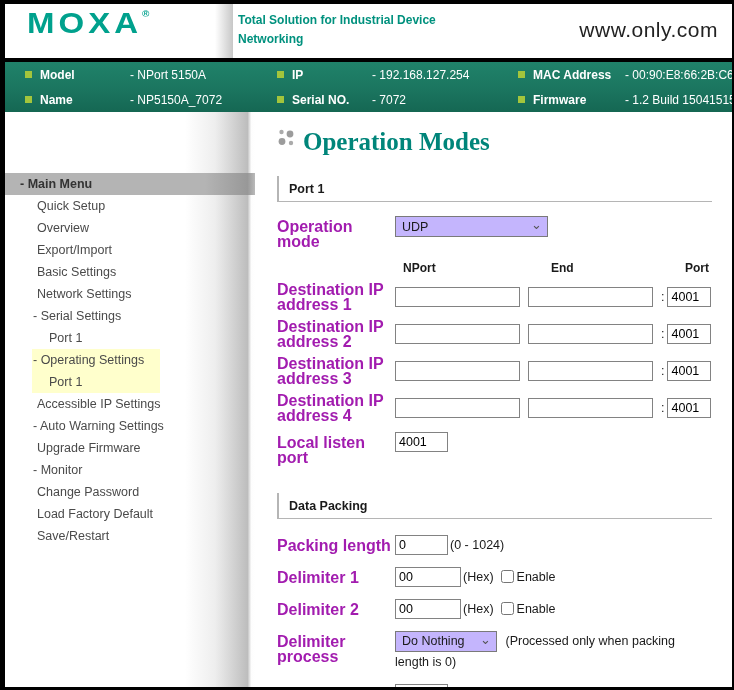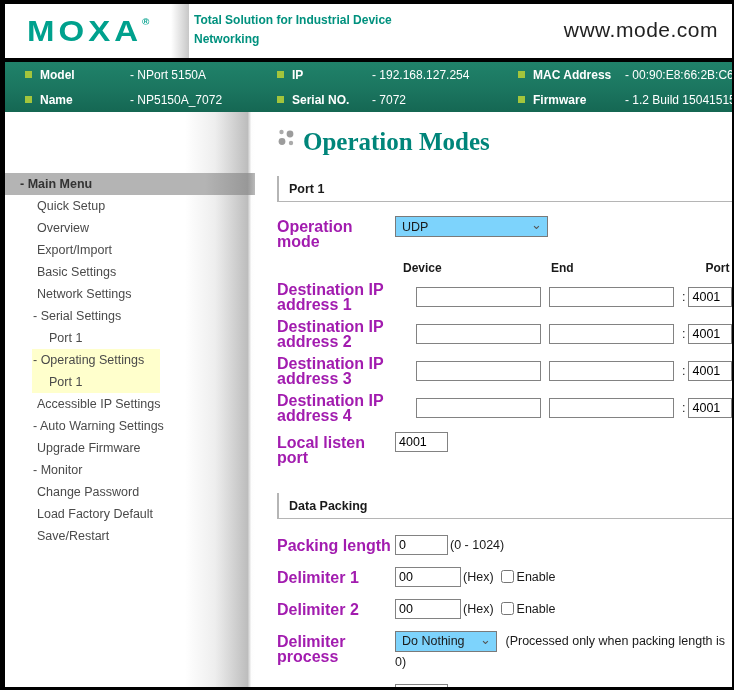--- a/index.html
+++ b/index.html
@@ -6,21 +6,21 @@
   html,body { font-family:"Liberation Sans", sans-serif; }
   .page {
     width:734px; height:690px; background:#fff;
     border-top:4px solid #000; border-left:5px solid #000;
     border-right:2px solid #000; border-bottom:3px solid #000;
     overflow:hidden;
   }
 
   
   .header { height:54px; background:#fff; display:flex; }
-  .logo-area { width:184px; position:relative; display:flex; align-items:center; }
+  .logo-area { width:228px; position:relative; display:flex; align-items:flex-start; }
   .logo-area::after { content:""; position:absolute; right:0; top:0; bottom:0; width:18px;
     background:linear-gradient(to right, rgba(255,255,255,0), #c7c7c7); }
   .logo { color:#00a18d; font-weight:bold; font-size:33px; letter-spacing:4px;
     margin-left:22px; transform:scaleY(0.92); white-space:nowrap; }
   .logo sup { font-size:10px; letter-spacing:0; vertical-align:18px; }
   .tagline { padding:7px 0 0 5px; color:#00917e; font-weight:bold; font-size:12px; line-height:19px; width:280px; }
   .website { flex:1; text-align:right; padding:14px 14px 0 0; color:#222; font-size:21px; letter-spacing:0.5px; }
 
   
   .infobar {
@@ -62,34 +62,34 @@
   .fctrl { flex:1; font-size:12.5px; color:#1a1a1a; }
 
   input[type=text] { border:1px solid #828282; height:20px; font-size:12.5px; padding:1px 3px;
     font-family:"Liberation Sans", sans-serif; }
   .ip-input { width:125px; }
   .port-input { width:44px; }
   .sm-input { width:53px; }
   .dl-input { width:66px; }
 
   .sel { display:inline-flex; align-items:center; justify-content:space-between;
-    border:1px solid #7a7a7a; height:21px; padding:0 5px 0 6px; background:#7dd3fc; cursor:default; }
+    border:1px solid #7a7a7a; height:21px; padding:0 5px 0 6px; background:#c4b5fd; cursor:default; }
   .sel .chev { color:#555; font-size:13px; line-height:10px; margin-left:8px; transform:translateY(-2px); }
   .sel-mode { width:153px; }
   .sel-dp { width:102px; }
 
   .hdr-ctrl { display:flex; font-weight:bold; font-size:12px; color:#1a1a1a; }
   .hdr-begin { width:135px; padding-left:8px; }
   .hdr-end { width:141px; padding-left:21px; }
   .hdr-port { flex:1; text-align:right; padding-right:3px; }
 
   .dest-ctrl { display:flex; align-items:center; }
   .dest-ctrl .ip-input { margin-right:8px; }
   .dest-ctrl .colon { margin:0 3px 0 0; }
-  .frow.dest { margin-top:7px;gap:21px; }
+  .frow.dest { margin-top:7px; }
   .frow.dest .flabel { padding-top:0; }
 
   .inline-hint { margin-left:2px; }
   .cb { width:13px; height:13px; vertical-align:-2px; margin:0 3px 0 7px; }
 
   .dp-hint { line-height:21px; }
   .dp2 { margin-top:12px; }
 </style>
 </head>
 <body>
@@ -97,21 +97,21 @@
 <div class="page">
 
   <div class="header">
     <div class="logo-area">
       <div class="logo"><span>MOXA</span><sup>®</sup></div>
     </div>
     <div class="tagline">
       <span>Total Solution for Industrial Device</span><br>
       <span>Networking</span>
     </div>
-    <div class="website">www.mode.com</div>
+    <div class="website">www.only.com</div>
   </div>
 
   <div class="infobar">
     <div class="ib-label">
         <span class="bullet"></span>
         <span>Model</span>
       </div>
     <div class="ib-value">- NPort 5150A</div>
     <div class="ib-label">
         <span class="bullet"></span>
@@ -183,21 +183,21 @@
           <div class="sel sel-mode">
             <span>UDP</span>
             <span class="chev">⌄</span>
           </div>
         </div>
       </div>
 
       <div class="frow" style="margin-top:12px;">
         <div class="flabel"></div>
         <div class="fctrl hdr-ctrl">
-          <span class="hdr-begin">Device</span>
+          <span class="hdr-begin">NPort</span>
           <span class="hdr-end">End</span>
           <span class="hdr-port">Port</span>
         </div>
       </div>
 
       <div class="frow dest">
         <div class="flabel">Destination IP address 1</div>
         <div class="fctrl dest-ctrl">
           <input type="text" class="ip-input" value="" style="">
           <input type="text" class="ip-input" value="" style="">

